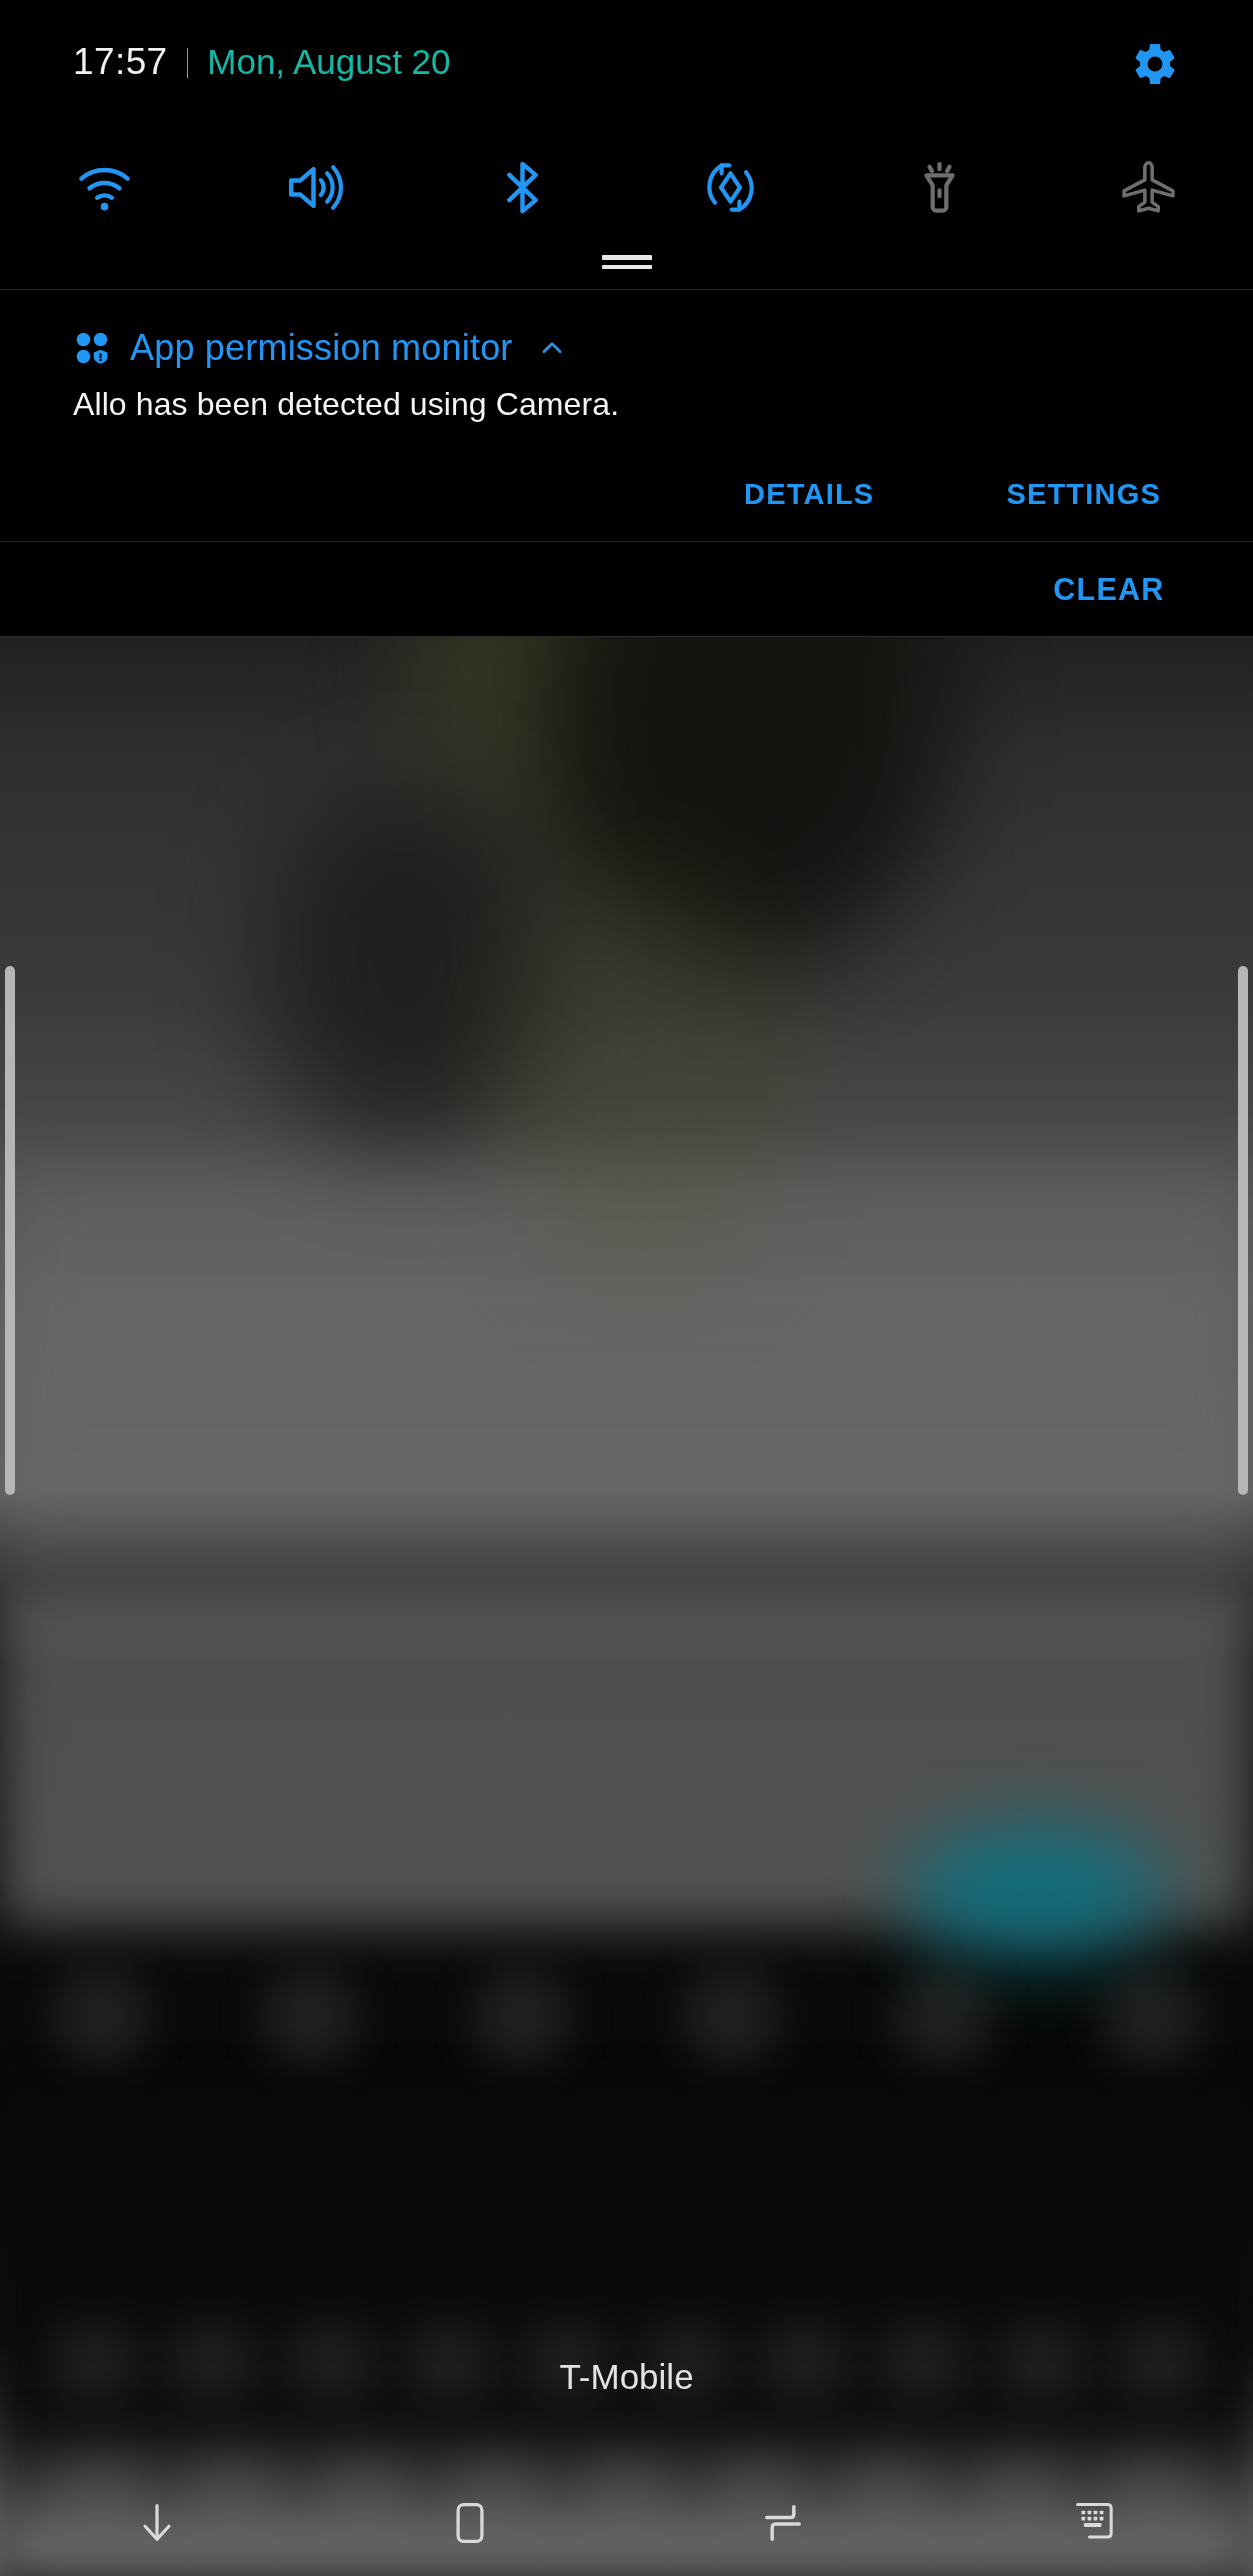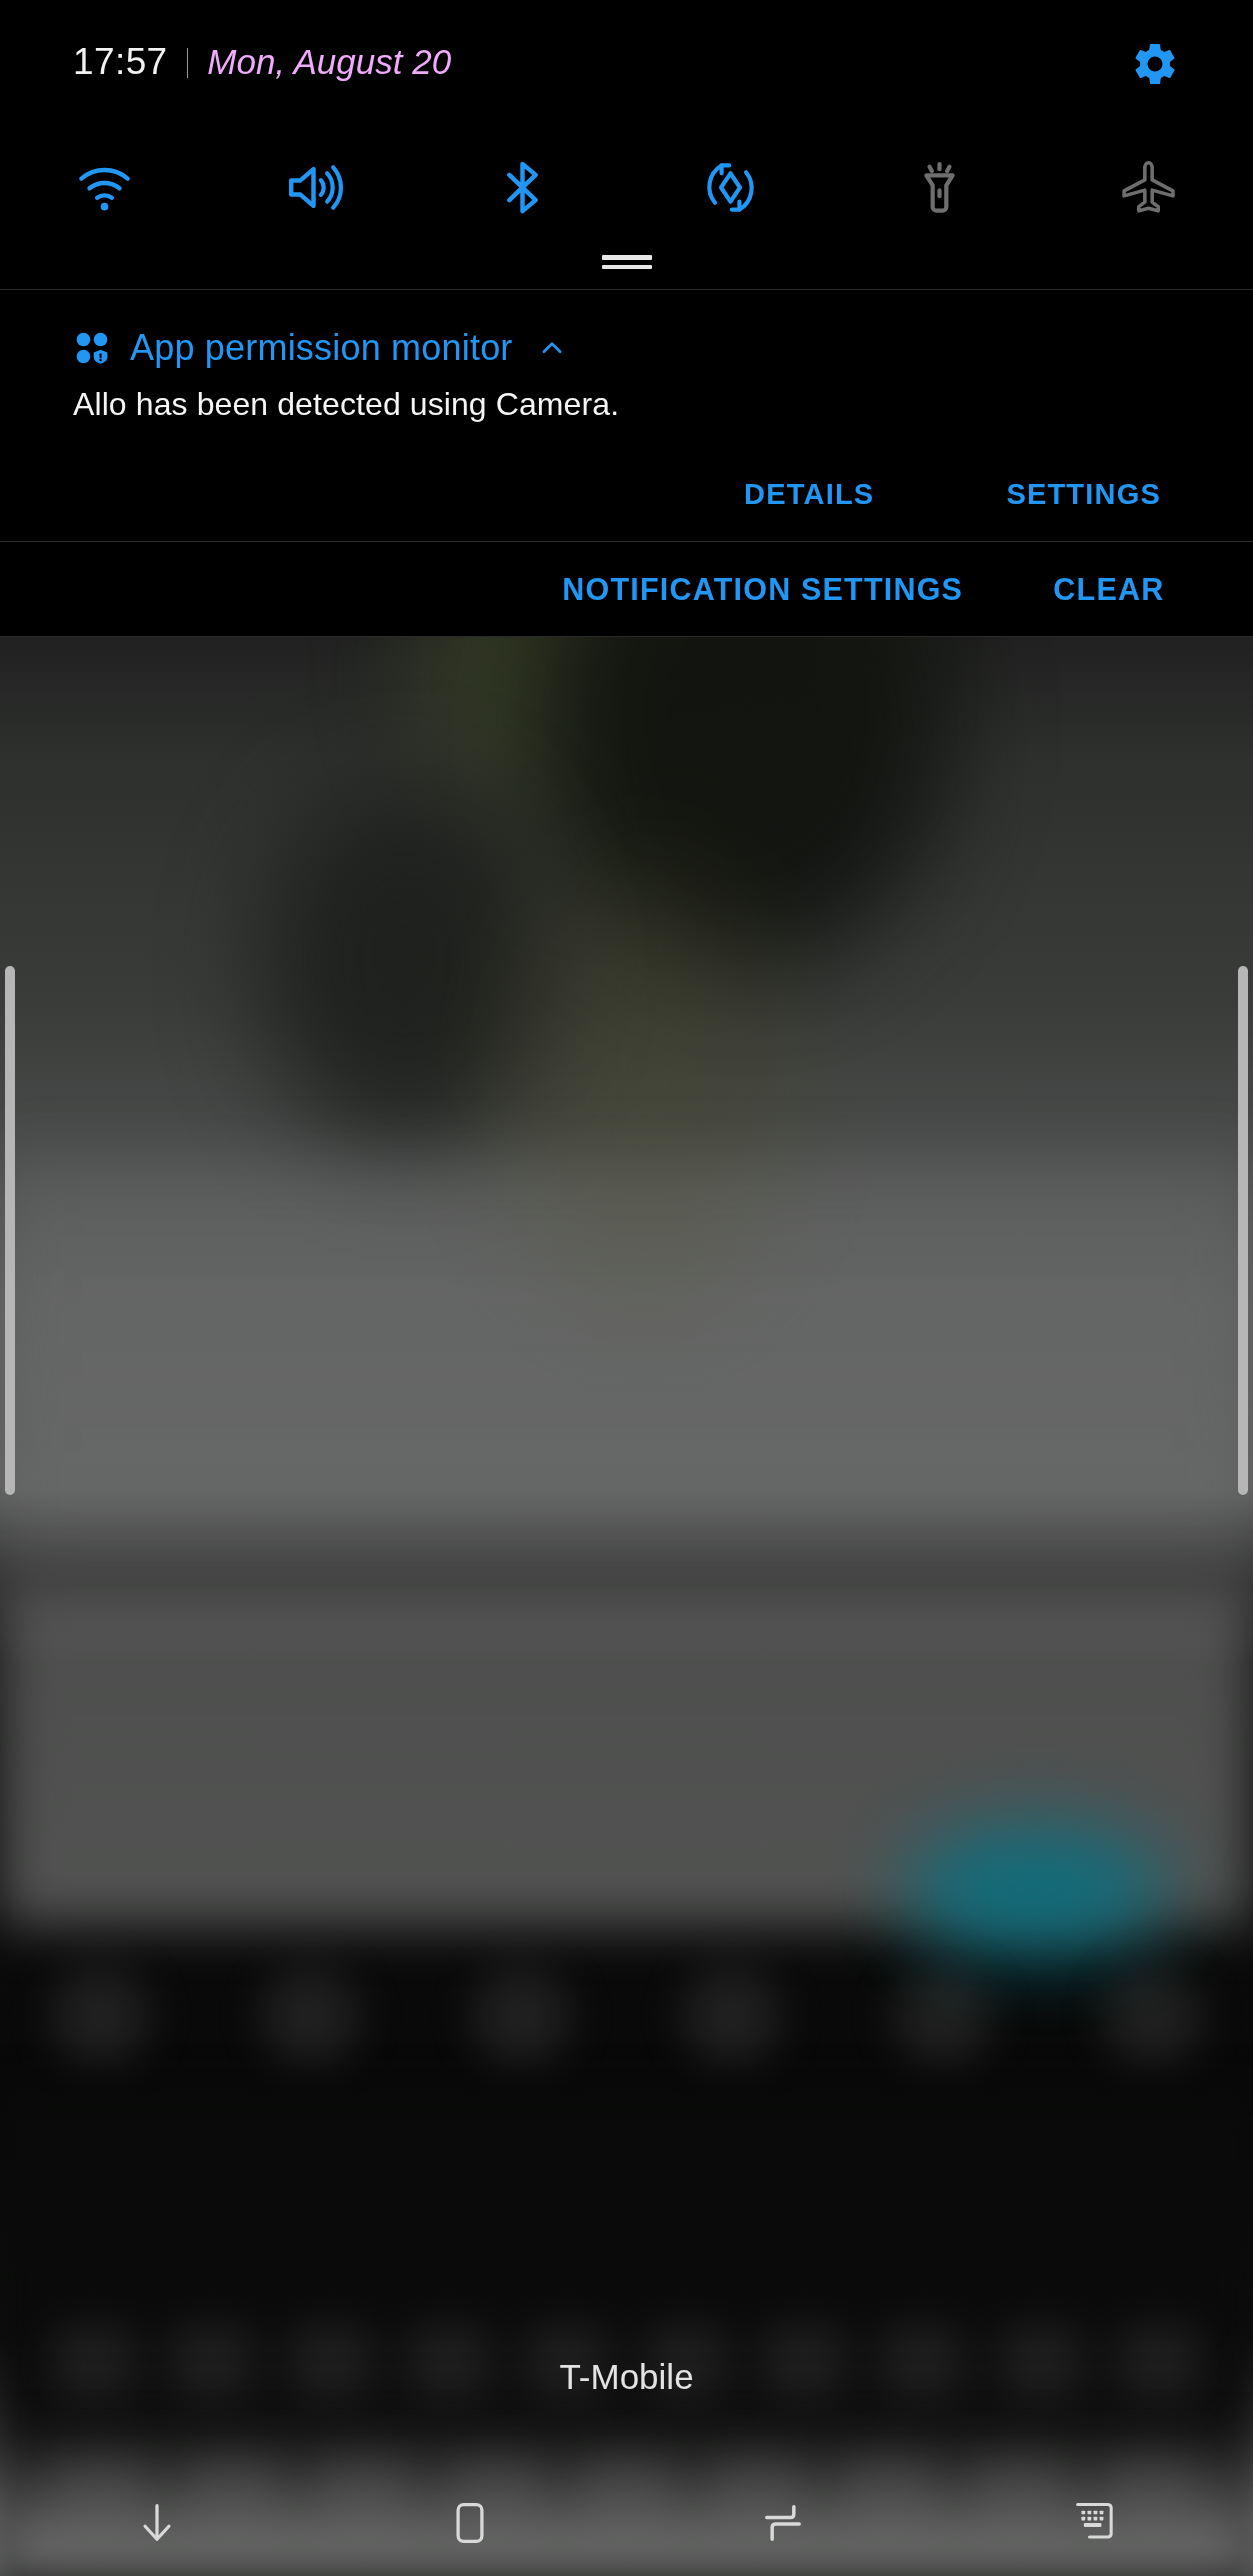--- a/index.html
+++ b/index.html
@@ -37,21 +37,21 @@
     line-height:44px;
   }
   #clock-sep {
     display:inline-block;
     width:1.7px; height:30px;
     background:#9a9a9a;
     margin:0 19px;
     position:relative; top:3.5px;
   }
   #clock-date {
-    font-size:35px; color:#f0abfc; line-height:44px;font-style:italic;
+    font-size:35px; color:#14b8a6; line-height:44px;
   }
   #qs-settings-btn {
     position:absolute; right:71px; top:-3.5px;
     width:54px; height:54px;
     display:flex; align-items:center; justify-content:center;
   }
 
   
   #qs-row {
     position:absolute; top:139px; left:0;
@@ -457,21 +457,20 @@
 
       <div id="notif-actions">
         <button class="action-btn" id="btn-details">DETAILS</button>
         <button class="action-btn" id="btn-settings">SETTINGS</button>
       </div>
     </div>
 
     <div class="divider" id="div-mid"></div>
 
     <div id="shade-footer">
-      <button class="footer-btn" id="btn-notification-settings">NOTIFICATION SETTINGS</button>
       <button class="footer-btn" id="btn-clear">CLEAR</button>
     </div>
 
     <div class="divider" id="div-bot"></div>
   </div>
 
 </div>
 
 
 </body></html>

